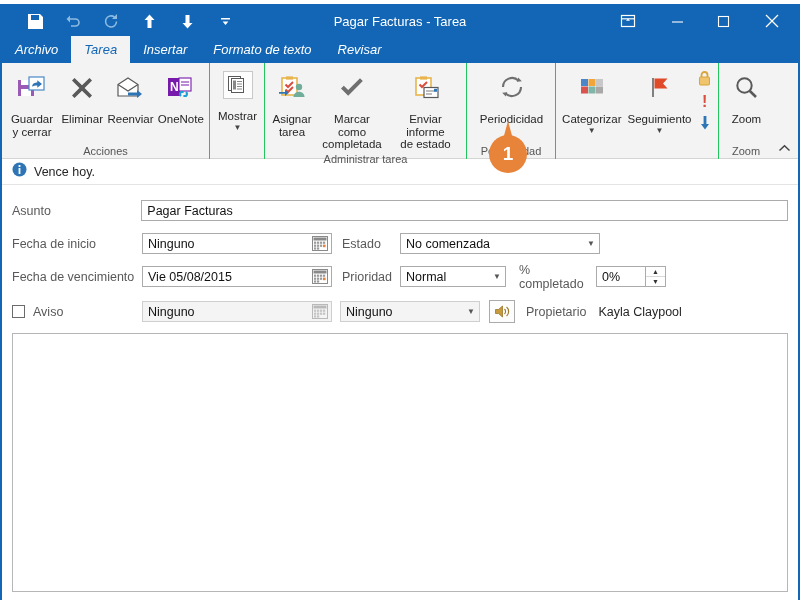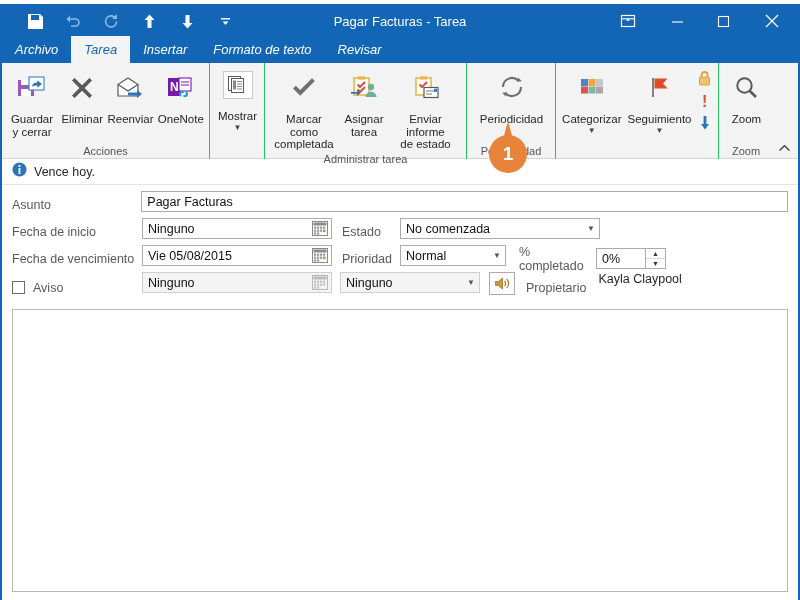--- a/index.html
+++ b/index.html
@@ -138,21 +138,21 @@
   
   .infobar {
     height: 26px; display: flex; align-items: center;
     padding-left: 10px; gap: 7px; flex: none;
     border-bottom: 1px solid #e4e4e4; background: #ffffff;
   }
   .infobar .txt { font-size: 12.5px; color: #262626; }
 
   
   .form { padding: 6px 10px 0 10px; flex: none; background: #ffffff; }
-  .frow { display: flex; height: 27px; }
+  .frow { display: flex; align-items: center; height: 27px; margin-top: 6px; }
   .flabel {
     font-size: 12.5px; color: #595959;
     display: flex; align-items: center;
   }
   .fld {
     height: 21px; border: 1px solid #ababab; background: #ffffff;
     display: flex; align-items: center; font-size: 12.5px;
     color: #111111; padding: 0 5px; position: relative;
   }
   .fld.dis { background: #f4f4f4; border-color: #cfcfcf; }
@@ -341,43 +341,43 @@
           </div>
           <div class="rlabel">Mostrar</div>
           <div class="rcaret">▼</div>
         </div>
       </div>
       <div class="rgroup-label"></div>
     </div>
 
     <div class="rgroup" style="width:202px">
       <div class="rgroup-items">
-        <div class="rbtn" style="min-width:72px">
-          <div class="ricon">
-            <svg width="30" height="28" viewBox="0 0 30 28">
-                <path fill="#6f6f6f" d="M4 13.5l2.8-2.8 4.4 4.4L23 3.3l2.8 2.8L11.2 20.7z"></path>
-              </svg>
-          </div>
-          <div class="rlabel">Marcar como
-completada</div>
-        </div>
         <div class="rbtn" style="min-width:48px">
           <div class="ricon">
             <svg width="30" height="28" viewBox="0 0 30 28">
               <rect x="5" y="3" width="15" height="17" fill="#ffffff" stroke="#e8b44c" stroke-width="1.6"></rect>
               <rect x="9" y="1.4" width="7" height="3.2" fill="#e8b44c"></rect>
               <path fill="none" stroke="#d94f3d" stroke-width="2" d="M8.5 9.5l2.5 2.5 5-5"></path>
               <path fill="none" stroke="#d94f3d" stroke-width="2" d="M8.5 14.5l2.5 2.5 5-5"></path>
               <path fill="#2e75b6" d="M2 17h6v-2.2l3.6 3.1L8 21v-2.2H2z"></path>
               <circle cx="22" cy="12" r="3.2" fill="#70ad9a"></circle>
               <path fill="#70ad9a" d="M16.5 22c0-3 2.5-5.2 5.5-5.2S27.5 19 27.5 22z"></path>
             </svg>
           </div>
           <div class="rlabel">Asignar
 tarea</div>
+        </div>
+        <div class="rbtn" style="min-width:72px">
+          <div class="ricon">
+            <svg width="30" height="28" viewBox="0 0 30 28">
+                <path fill="#6f6f6f" d="M4 13.5l2.8-2.8 4.4 4.4L23 3.3l2.8 2.8L11.2 20.7z"></path>
+              </svg>
+          </div>
+          <div class="rlabel">Marcar como
+completada</div>
         </div>
         <div class="rbtn" style="min-width:72px">
           <div class="ricon">
             <svg width="30" height="28" viewBox="0 0 30 28">
               <rect x="5" y="3" width="15" height="17" fill="#ffffff" stroke="#e8b44c" stroke-width="1.6"></rect>
               <rect x="9" y="1.4" width="7" height="3.2" fill="#e8b44c"></rect>
               <path fill="none" stroke="#d94f3d" stroke-width="2" d="M8.5 9.5l2.5 2.5 5-5"></path>
               <rect x="13" y="12.5" width="14" height="10" fill="#ffffff" stroke="#595959" stroke-width="1.2"></rect>
               <line x1="15" y1="16" x2="23" y2="16" stroke="#888" stroke-width="1.1"></line>
               <line x1="15" y1="19" x2="21" y2="19" stroke="#888" stroke-width="1.1"></line>

